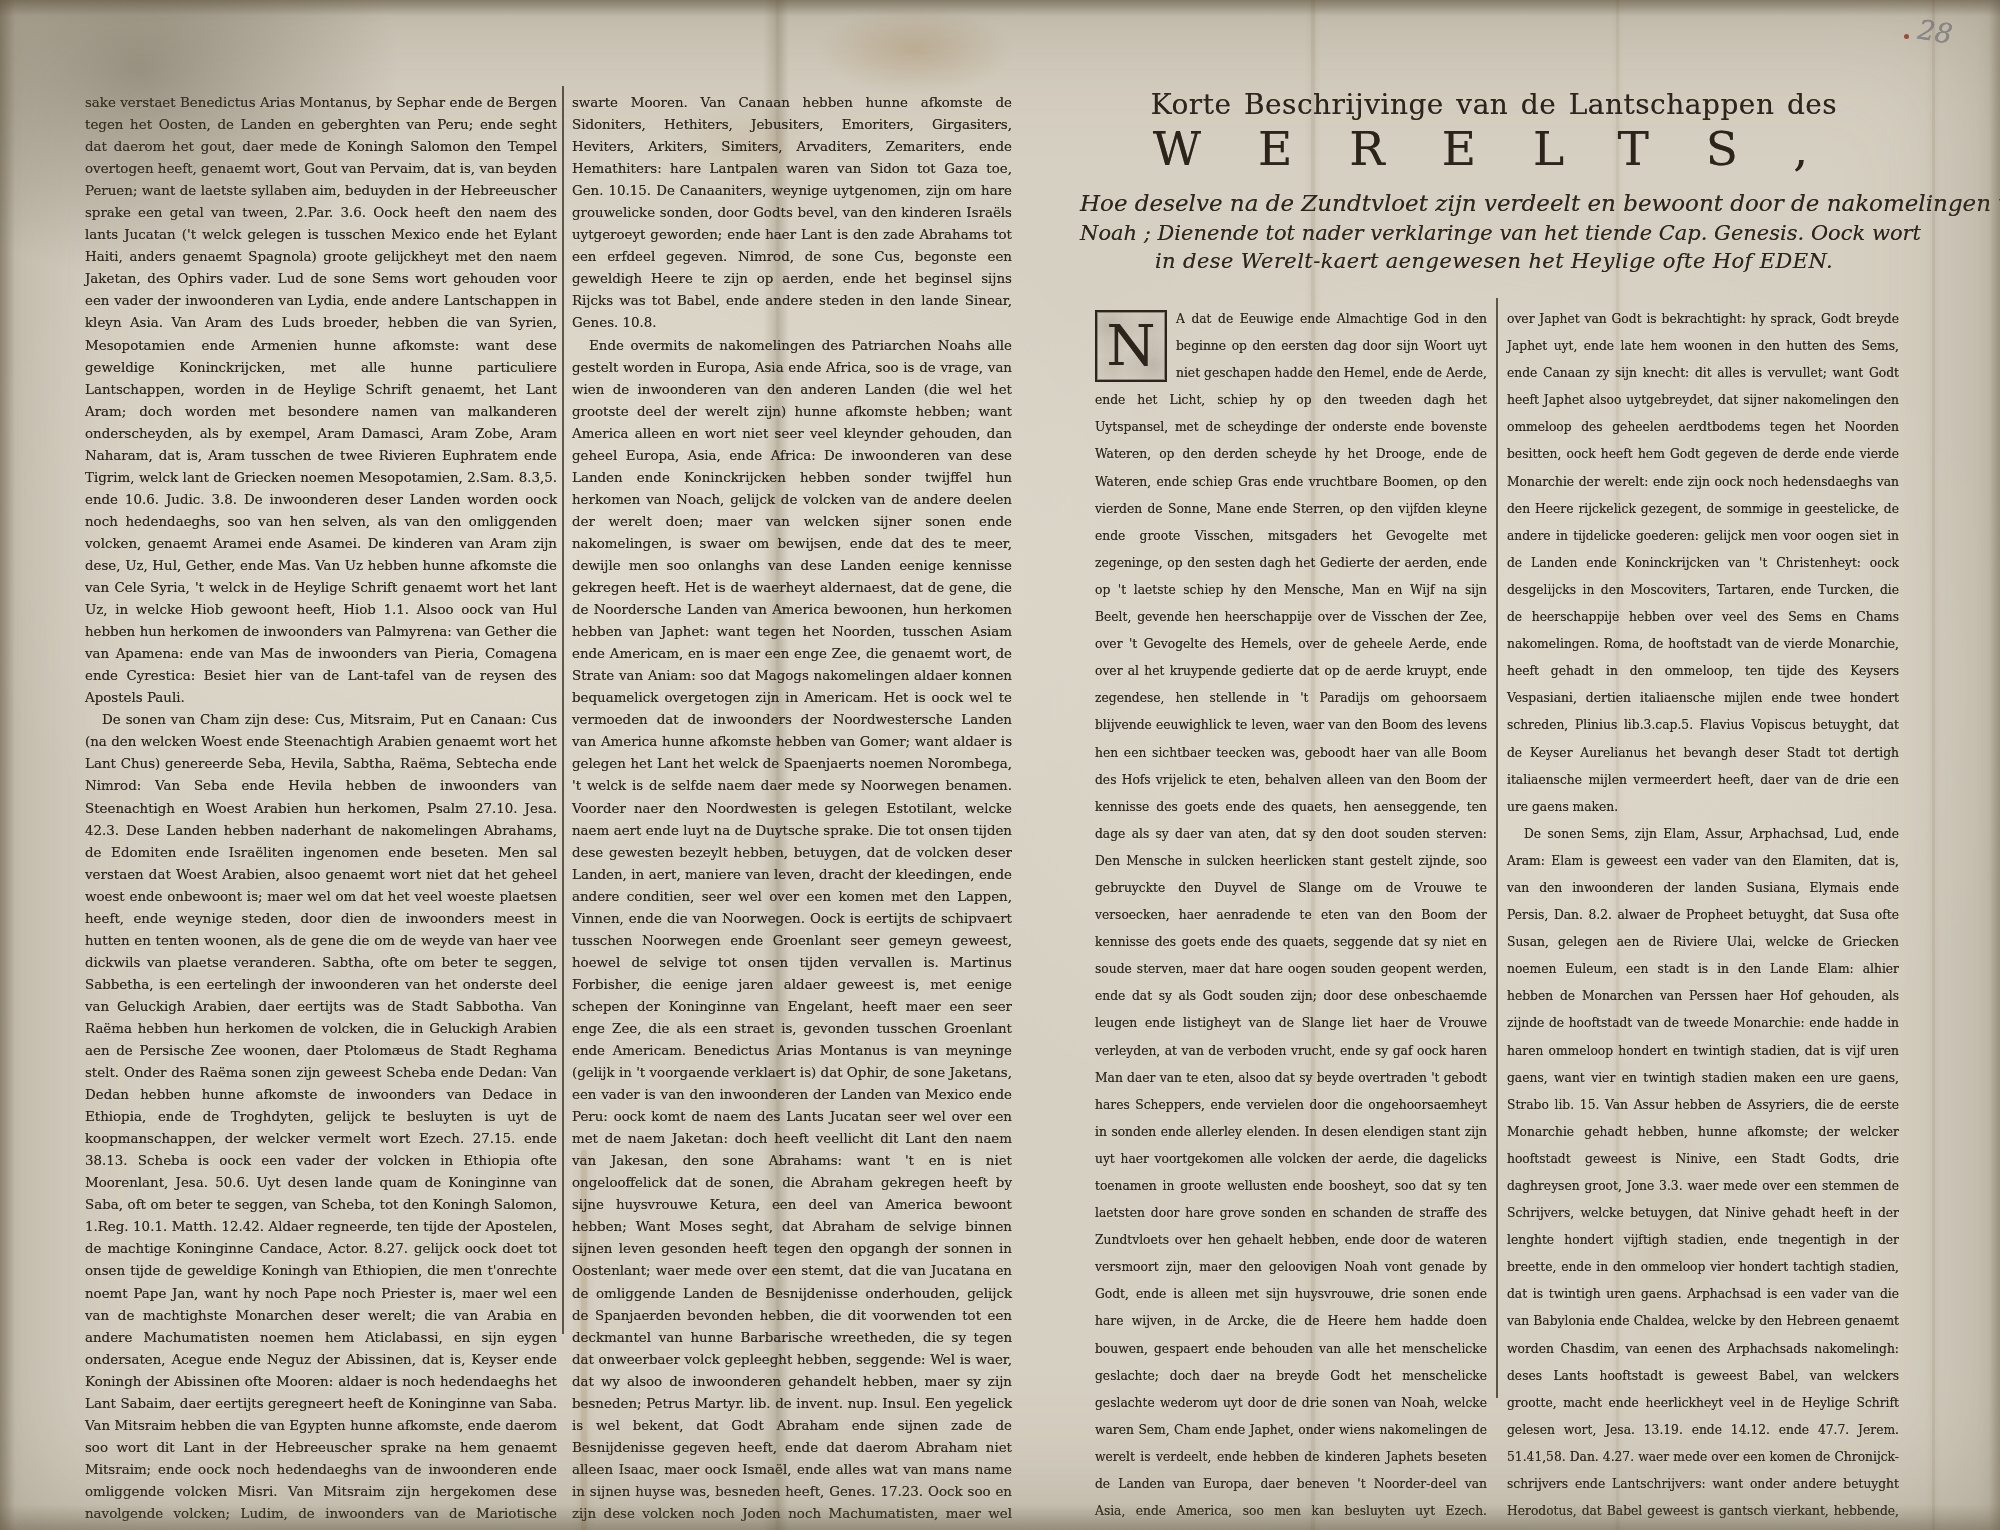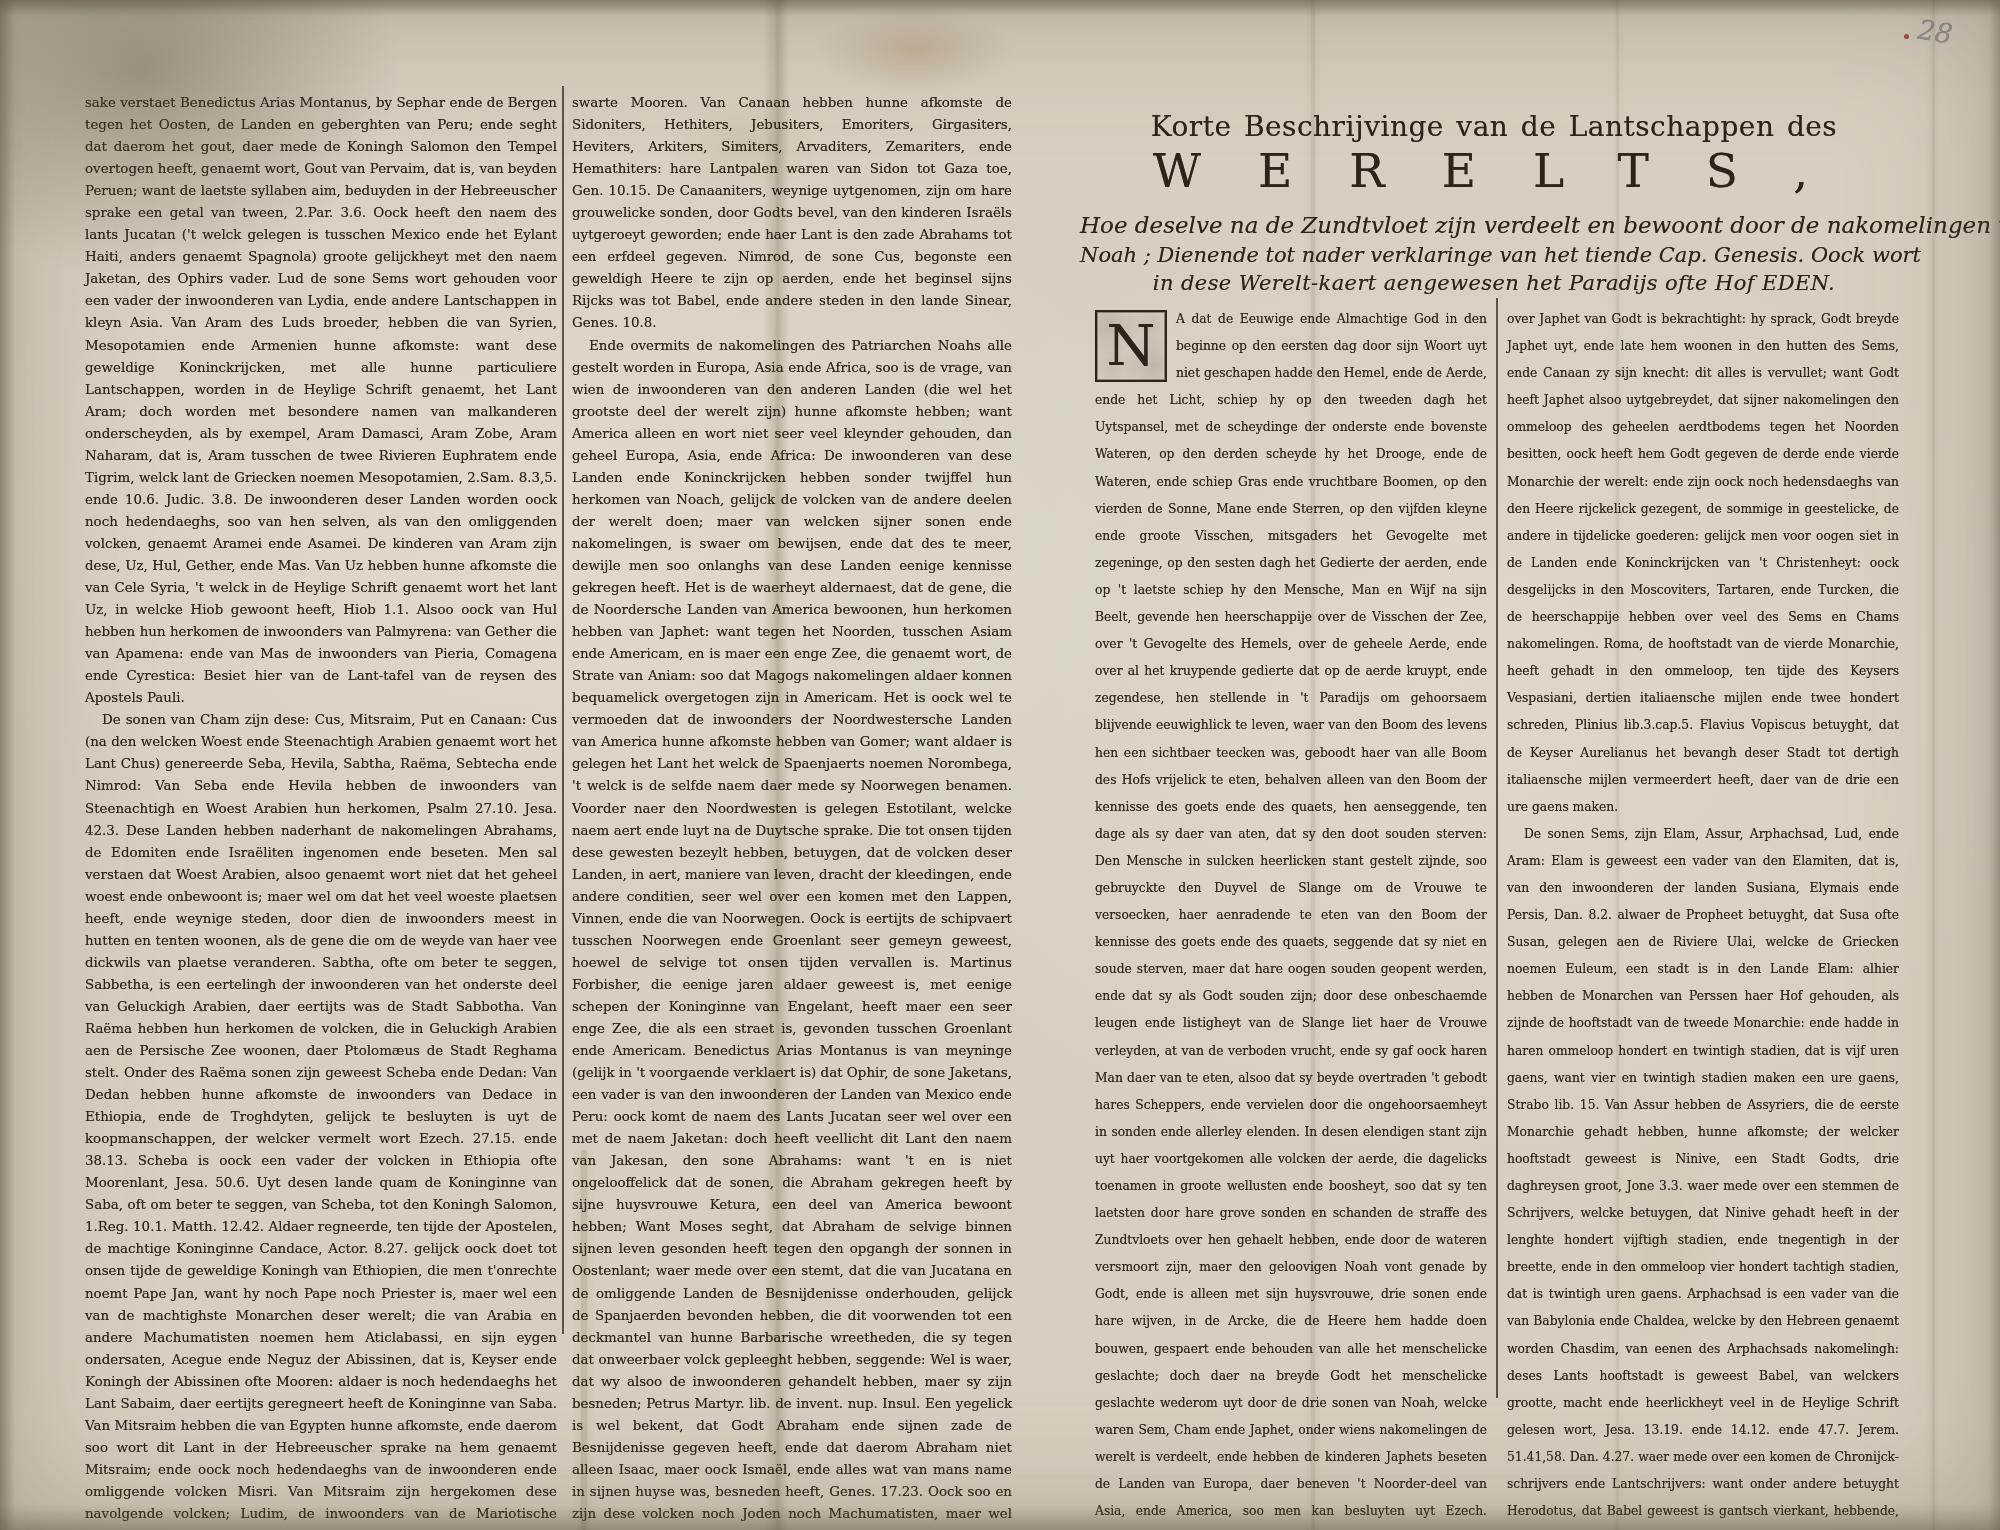--- a/index.html
+++ b/index.html
@@ -50,21 +50,21 @@
   .col{position:absolute;text-align:justify;}
   .col p{margin:0;padding:0;text-align:justify;text-justify:inter-word;}
   .col p.indent{text-indent:17px;}
   .col-1{left:85px;top:92px;width:472px;font-size:13.4px;line-height:22.05px;}
   .col-2{left:572px;top:92px;width:440px;font-size:13.4px;line-height:22.05px;}
   .col-3{left:1095px;top:306px;width:392px;font-size:12.3px;line-height:27.1px;}
   .col-4{left:1507px;top:306px;width:392px;font-size:12.3px;line-height:27.1px;}
   .ink{color:#2d251c;text-shadow:0 0 .5px rgba(45,37,28,.6);}
 
   
-  .titleblock{position:absolute;left:1080px;top:110px;width:828px;text-align:center;}
+  .titleblock{position:absolute;left:1080px;top:88px;width:828px;text-align:center;}
   .kicker{font-size:28px;letter-spacing:.5px;word-spacing:3px;white-space:nowrap;}
   .main-title{font-size:47px;letter-spacing:57px;white-space:nowrap;
     padding-left:30px;}
   .sub1{margin-top:14px;font-style:italic;font-size:23px;white-space:nowrap;}
   .sub2{margin-top:5px;font-style:italic;font-size:21px;white-space:nowrap;}
   .sub3{margin-top:4px;font-style:italic;font-size:21px;white-space:nowrap;letter-spacing:.4px;}
 
   
   .dropcap{
     float:left;width:72px;height:72px;margin:4px 9px 2px 0;
@@ -108,21 +108,21 @@
   <div class="col col-2">
     <p>swarte Mooren. Van Canaan hebben hunne afkomste de Sidoniters, Hethiters, Jebusiters, Emoriters, Girgasiters, Heviters, Arkiters, Simiters, Arvaditers, Zemariters, ende Hemathiters: hare Lantpalen waren van Sidon tot Gaza toe, Gen. 10.15. De Canaaniters, weynige uytgenomen, zijn om hare grouwelicke sonden, door Godts bevel, van den kinderen Israëls uytgeroeyt geworden; ende haer Lant is den zade Abrahams tot een erfdeel gegeven. Nimrod, de sone Cus, begonste een geweldigh Heere te zijn op aerden, ende het beginsel sijns Rijcks was tot Babel, ende andere steden in den lande Sinear, Genes. 10.8.</p>
     <p class="indent">Ende overmits de nakomelingen des Patriarchen Noahs alle gestelt worden in Europa, Asia ende Africa, soo is de vrage, van wien de inwoonderen van den anderen Landen (die wel het grootste deel der werelt zijn) hunne afkomste hebben; want America alleen en wort niet seer veel kleynder gehouden, dan geheel Europa, Asia, ende Africa: De inwoonderen van dese Landen ende Koninckrijcken hebben sonder twijffel hun herkomen van Noach, gelijck de volcken van de andere deelen der werelt doen; maer van welcken sijner sonen ende nakomelingen, is swaer om bewijsen, ende dat des te meer, dewijle men soo onlanghs van dese Landen eenige kennisse gekregen heeft. Het is de waerheyt aldernaest, dat de gene, die de Noordersche Landen van America bewoonen, hun herkomen hebben van Japhet: want tegen het Noorden, tusschen Asiam ende Americam, en is maer een enge Zee, die genaemt wort, de Strate van Aniam: soo dat Magogs nakomelingen aldaer konnen bequamelick overgetogen zijn in Americam. Het is oock wel te vermoeden dat de inwoonders der Noordwestersche Landen van America hunne afkomste hebben van Gomer; want aldaer is gelegen het Lant het welck de Spaenjaerts noemen Norombega, 't welck is de selfde naem daer mede sy Noorwegen benamen. Voorder naer den Noordwesten is gelegen Estotilant, welcke naem aert ende luyt na de Duytsche sprake. Die tot onsen tijden dese gewesten bezeylt hebben, betuygen, dat de volcken deser Landen, in aert, maniere van leven, dracht der kleedingen, ende andere conditien, seer wel over een komen met den Lappen, Vinnen, ende die van Noorwegen. Oock is eertijts de schipvaert tusschen Noorwegen ende Groenlant seer gemeyn geweest, hoewel de selvige tot onsen tijden vervallen is. Martinus Forbisher, die eenige jaren aldaer geweest is, met eenige schepen der Koninginne van Engelant, heeft maer een seer enge Zee, die als een straet is, gevonden tusschen Groenlant ende Americam. Benedictus Arias Montanus is van meyninge (gelijk in 't voorgaende verklaert is) dat Ophir, de sone Jaketans, een vader is van den inwoonderen der Landen van Mexico ende Peru: oock komt de naem des Lants Jucatan seer wel over een met de naem Jaketan: doch heeft veellicht dit Lant den naem van Jakesan, den sone Abrahams: want 't en is niet ongelooffelick dat de sonen, die Abraham gekregen heeft by sijne huysvrouwe Ketura, een deel van America bewoont hebben; Want Moses seght, dat Abraham de selvige binnen sijnen leven gesonden heeft tegen den opgangh der sonnen in Oostenlant; waer mede over een stemt, dat die van Jucatana en de omliggende Landen de Besnijdenisse onderhouden, gelijck de Spanjaerden bevonden hebben, die dit voorwenden tot een deckmantel van hunne Barbarische wreetheden, die sy tegen dat onweerbaer volck gepleeght hebben, seggende: Wel is waer, dat wy alsoo de inwoonderen gehandelt hebben, maer sy zijn besneden; Petrus Martyr. lib. de invent. nup. Insul. Een yegelick is wel bekent, dat Godt Abraham ende sijnen zade de Besnijdenisse gegeven heeft, ende dat daerom Abraham niet alleen Isaac, maer oock Ismaël, ende alles wat van mans name in sijnen huyse was, besneden heeft, Genes. 17.23. Oock soo en zijn dese volcken noch Joden noch Machumatisten, maer wel Afgodendienaers; wat hier uyt te besluyten is mogen de verstandige oordeelen. Men sal bedencken dat de volcken, de sommige tegen het Oosten, de andere tegen het Westen, oock tegen het Noorden ende Zuyden, haer soo langhs soo voorder hebben uytgebreyt tot de uyterste eynden der werelt toe. De nakomelingen Gomers hebben eertijts in Asia gewoont: eenige der kinderen Azkenas in Ponto ende Bythinia, de andere hebben gewoont in Scythia, ende Sarmatia Asiatica, Riphats nakomelingen in Paphlagonia: ende Togarmas afkomste in kleyn Armenia; en oock daer na in Phrygia, gelijck men uyt de Schriften des Ouden Testaments, ende oude Historien lichtelick bespeuren kan: nu ter tijt woonense in Vranckrijck, Duytslant, Denemarcken, Noorwegen, Sueden, en de omliggende Lantschappen. Oock soo en is'er tusschen Africa ende Brasilien geen grooter distantie, dan van ontrent 315 Duytsche mijlen, soo dat des Chams nakomelingen oock aldaer wel mogen overgevaren zijn in Brasilien; doch de Spaenjaerden betuygen dat sy in America geen swarte Mooren gevonden hebben, dan in sommige Dorpen ontrent Quareca. Soo veel dan geseght hebbende van de afkomste der volcken, als men met gewisheyt uyt den woorde Godts, uyt het verhael van eenige Historyschrijvers en uyt verscheyde omstandigheden kan besluyten, sal hier mede afbreken.</p>
   </div>
 
   <div class="titleblock">
     <div class="kicker">Korte Beschrijvinge van de Lantschappen des</div>
     <div class="main-title">WERELTS,</div>
     <div class="sub1">Hoe deselve na de Zundtvloet zijn verdeelt en bewoont door de nakomelingen van</div>
     <div class="sub2">Noah ;  Dienende tot nader verklaringe van het tiende Cap. Genesis.  Oock wort</div>
-    <div class="sub3">in dese Werelt-kaert aengewesen het Paradijs ofte Hof EDEN.</div>
+    <div class="sub3">in dese Werelt-kaert aengewesen het Heylige ofte Hof EDEN.</div>
   </div>
 
   <div class="col col-3">
     <p>
       <span class="dropcap">N</span><span>A dat de Eeuwige ende Almachtige God in den beginne op den eersten dag door sijn Woort uyt niet geschapen hadde den Hemel, ende de Aerde, ende het Licht, schiep hy op den tweeden dagh het Uytspansel, met de scheydinge der onderste ende bovenste Wateren, op den derden scheyde hy het Drooge, ende de Wateren, ende schiep Gras ende vruchtbare Boomen, op den vierden de Sonne, Mane ende Sterren, op den vijfden kleyne ende groote Visschen, mitsgaders het Gevogelte met zegeninge, op den sesten dagh het Gedierte der aerden, ende op 't laetste schiep hy den Mensche, Man en Wijf na sijn Beelt, gevende hen heerschappije over de Visschen der Zee, over 't Gevogelte des Hemels, over de geheele Aerde, ende over al het kruypende gedierte dat op de aerde kruypt, ende zegendese, hen stellende in 't Paradijs om gehoorsaem blijvende eeuwighlick te leven, waer van den Boom des levens hen een sichtbaer teecken was, geboodt haer van alle Boom des Hofs vrijelick te eten, behalven alleen van den Boom der kennisse des goets ende des quaets, hen aenseggende, ten dage als sy daer van aten, dat sy den doot souden sterven: Den Mensche in sulcken heerlicken stant gestelt zijnde, soo gebruyckte den Duyvel de Slange om de Vrouwe te versoecken, haer aenradende te eten van den Boom der kennisse des goets ende des quaets, seggende dat sy niet en soude sterven, maer dat hare oogen souden geopent werden, ende dat sy als Godt souden zijn; door dese onbeschaemde leugen ende listigheyt van de Slange liet haer de Vrouwe verleyden, at van de verboden vrucht, ende sy gaf oock haren Man daer van te eten, alsoo dat sy beyde overtraden 't gebodt hares Scheppers, ende vervielen door die ongehoorsaemheyt in sonden ende allerley elenden. In desen elendigen stant zijn uyt haer voortgekomen alle volcken der aerde, die dagelicks toenamen in groote wellusten ende boosheyt, soo dat sy ten laetsten door hare grove sonden en schanden de straffe des Zundtvloets over hen gehaelt hebben, ende door de wateren versmoort zijn, maer den geloovigen Noah vont genade by Godt, ende is alleen met sijn huysvrouwe, drie sonen ende hare wijven, in de Arcke, die de Heere hem hadde doen bouwen, gespaert ende behouden van alle het menschelicke geslachte; doch daer na breyde Godt het menschelicke geslachte wederom uyt door de drie sonen van Noah, welcke waren Sem, Cham ende Japhet, onder wiens nakomelingen de werelt is verdeelt, ende hebben de kinderen Japhets beseten de Landen van Europa, daer beneven 't Noorder-deel van Asia, ende America, soo men kan besluyten uyt Ezech. 38.6,15. ende 39.2. Sem heeft sich verspreyt in de Zuyderdeelen van Asia ende America; ende Cham heeft beseten 't Lant Canaan, Arabien, ende voorts geheel Africa; doch de nakomelingen van Sem hebben de Canaaniters verdelght, ende het Lant neffens het Woest Arabien ingenomen.</span>
     </p>
 
   </div>
 
   <div class="rule rule-right"></div>

